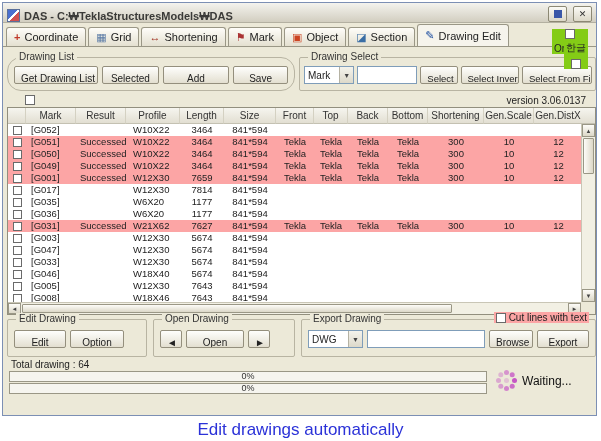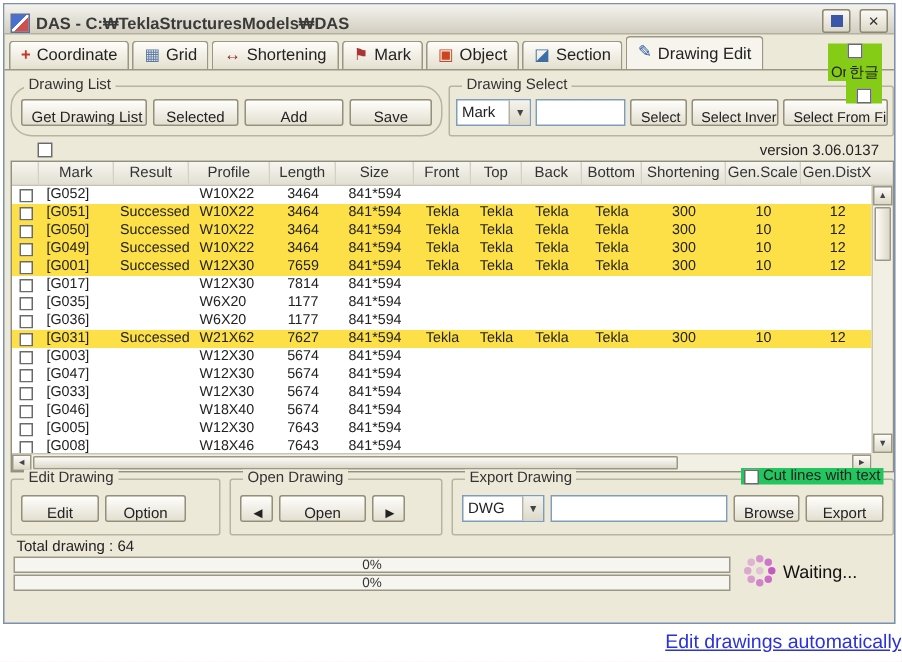--- a/index.html
+++ b/index.html
@@ -36,21 +36,21 @@
   .group{position:absolute;border:1px solid #b8b4a2;border-radius:2px;box-sizing:border-box;}
   .group-title{position:absolute;top:-7px;left:8px;background:#ece9d8;padding:0 3px;font-size:10px;color:#333;white-space:nowrap;}
   .group-row{display:flex;align-items:center;gap:4px;padding:8px 6px 0 6px;}
   .g-dlist{left:4px;top:54px;width:288px;height:34px;border-radius:14px;}
   .g-dsel{left:296px;top:54px;width:297px;height:34px;}
   .g-dsel .group-row{gap:3px;padding:8px 3px 0 4px;}
   .g-edit{left:4px;top:316px;width:140px;height:38px;}
   .g-open{left:150px;top:316px;width:142px;height:38px;}
   .g-export{left:298px;top:316px;width:295px;height:38px;}
   .g-edit .group-row,.g-open .group-row,.g-export .group-row{padding-top:10px;}
-  .cutlines{position:absolute;top:-8px;right:6px;display:flex;align-items:center;gap:3px;font-size:10px;color:#222;background:#22c55e;padding:0 2px;}
+  .cutlines{position:absolute;top:-8px;right:6px;display:flex;align-items:center;gap:3px;font-size:10px;color:#222;background:#fca5a5;padding:0 2px;}
 
   
   .btn{height:18px;border:1px solid #948f7d;border-radius:2px;background:linear-gradient(#fefefc,#e3dfd0);font-family:"Liberation Sans",sans-serif;font-size:10px;color:#222;padding:6px;box-sizing:border-box;white-space:nowrap;overflow:hidden;}
   .btn.small{font-size:9.5px;}
   .tinput{height:18px;border:1px solid #7f9db9;background:#fff;font-family:"Liberation Sans",sans-serif;font-size:10px;padding:0 3px;box-sizing:border-box;}
   .combo{display:flex;align-items:center;height:18px;border:1px solid #7f9db9;background:#fff;box-sizing:border-box;}
   .combo-val{flex:1;padding-left:3px;font-size:10px;color:#222;overflow:hidden;white-space:nowrap;}
   .combo-arr{width:13px;height:100%;background:linear-gradient(#f4f3ec,#ddd9ca);border-left:1px solid #b5b2a3;font-size:7px;color:#444;display:flex;align-items:center;justify-content:center;}
 
   
@@ -59,21 +59,21 @@
 
   
   .table{position:absolute;left:4px;top:104px;width:589px;height:208px;border:1px solid #928f7e;background:#fff;box-sizing:border-box;}
   .thead{position:absolute;left:0;top:0;height:16px;display:flex;}
   .thead-grid,.trow{display:grid;grid-template-columns:18px 50px 50px 54px 44px 52px 38px 34px 40px 40px 56px 50px 49px;}
   .thead-grid{width:573px;}
   .th{font-size:10px;line-height:15px;text-align:center;color:#333;background:linear-gradient(#f6f5ef,#e2dfd2);border-right:1px solid #d4d1c2;border-bottom:1px solid #c4c1b2;white-space:nowrap;overflow:hidden;}
   .th-filler{width:14px;background:linear-gradient(#f6f5ef,#e2dfd2);border-bottom:1px solid #c4c1b2;}
   .tbody{position:absolute;left:0;top:16px;width:573px;height:178px;background:#fff;overflow:hidden;}
   .trow{height:12px;align-items:center;}
-  .trow.hl{background:#fde047;}
+  .trow.hl{background:#fca5a5;}
   .tcell{font-size:9.5px;color:#222;text-align:center;white-space:nowrap;overflow:hidden;line-height:12px;}
   .tcell.c-mark{text-align:left;padding-left:5px;}
   .tcell.c-result{text-align:left;padding-left:4px;}
   .tcell.c-profile{text-align:left;padding-left:7px;}
   .tcell.c-checkbox{display:flex;align-items:center;justify-content:center;}
   .tcell .cb{width:9px;height:9px;}
 
   
   .vscroll{position:absolute;right:0;top:16px;width:14px;height:178px;background:#f2f0e4;border-left:1px solid #c9c6b6;box-sizing:border-box;}
   .hscroll{position:absolute;left:0;bottom:0;width:573px;height:12px;background:#f2f0e4;border-top:1px solid #c9c6b6;box-sizing:border-box;}
@@ -90,21 +90,21 @@
   .total{position:absolute;left:8px;top:356px;font-size:10px;color:#222;}
   .pbar{position:absolute;left:6px;width:478px;height:11px;border:1px solid #9a9786;background:#f6f5ef;box-sizing:border-box;text-align:center;font-size:9px;line-height:9px;color:#333;}
   .p1{top:368px;}
   .p2{top:380px;}
   .spinner{position:absolute;left:492px;top:366px;width:22px;height:22px;}
   .spinner .dot{position:absolute;left:9px;top:9px;width:5px;height:5px;border-radius:50%;background:rgba(196,79,196,.25);
     box-shadow:8px 0 0 rgba(196,79,196,.95),5.7px 5.7px 0 rgba(196,79,196,.8),0 8px 0 rgba(196,79,196,.65),-5.7px 5.7px 0 rgba(196,79,196,.5),-8px 0 0 rgba(196,79,196,.42),-5.7px -5.7px 0 rgba(196,79,196,.34),0 -8px 0 rgba(196,79,196,.55),5.7px -5.7px 0 rgba(196,79,196,.75);}
   .waiting{position:absolute;left:519px;top:371px;font-size:12px;color:#111;}
 
   
-  .caption{position:absolute;left:0;top:420px;width:601px;text-align:right;font-size:13px;color:#2b32d8;text-decoration:underline;}
+  .caption{position:absolute;left:0;top:420px;width:601px;text-align:center;font-size:17px;color:#2b32d8;}
 </style>
 </head>
 <body>
 
 <div class="screen">
   <div class="window">
 
     <div class="titlebar">
       <div class="app-icon"></div>
       <div class="title-text">DAS - C:₩TeklaStructuresModels₩DAS</div>

